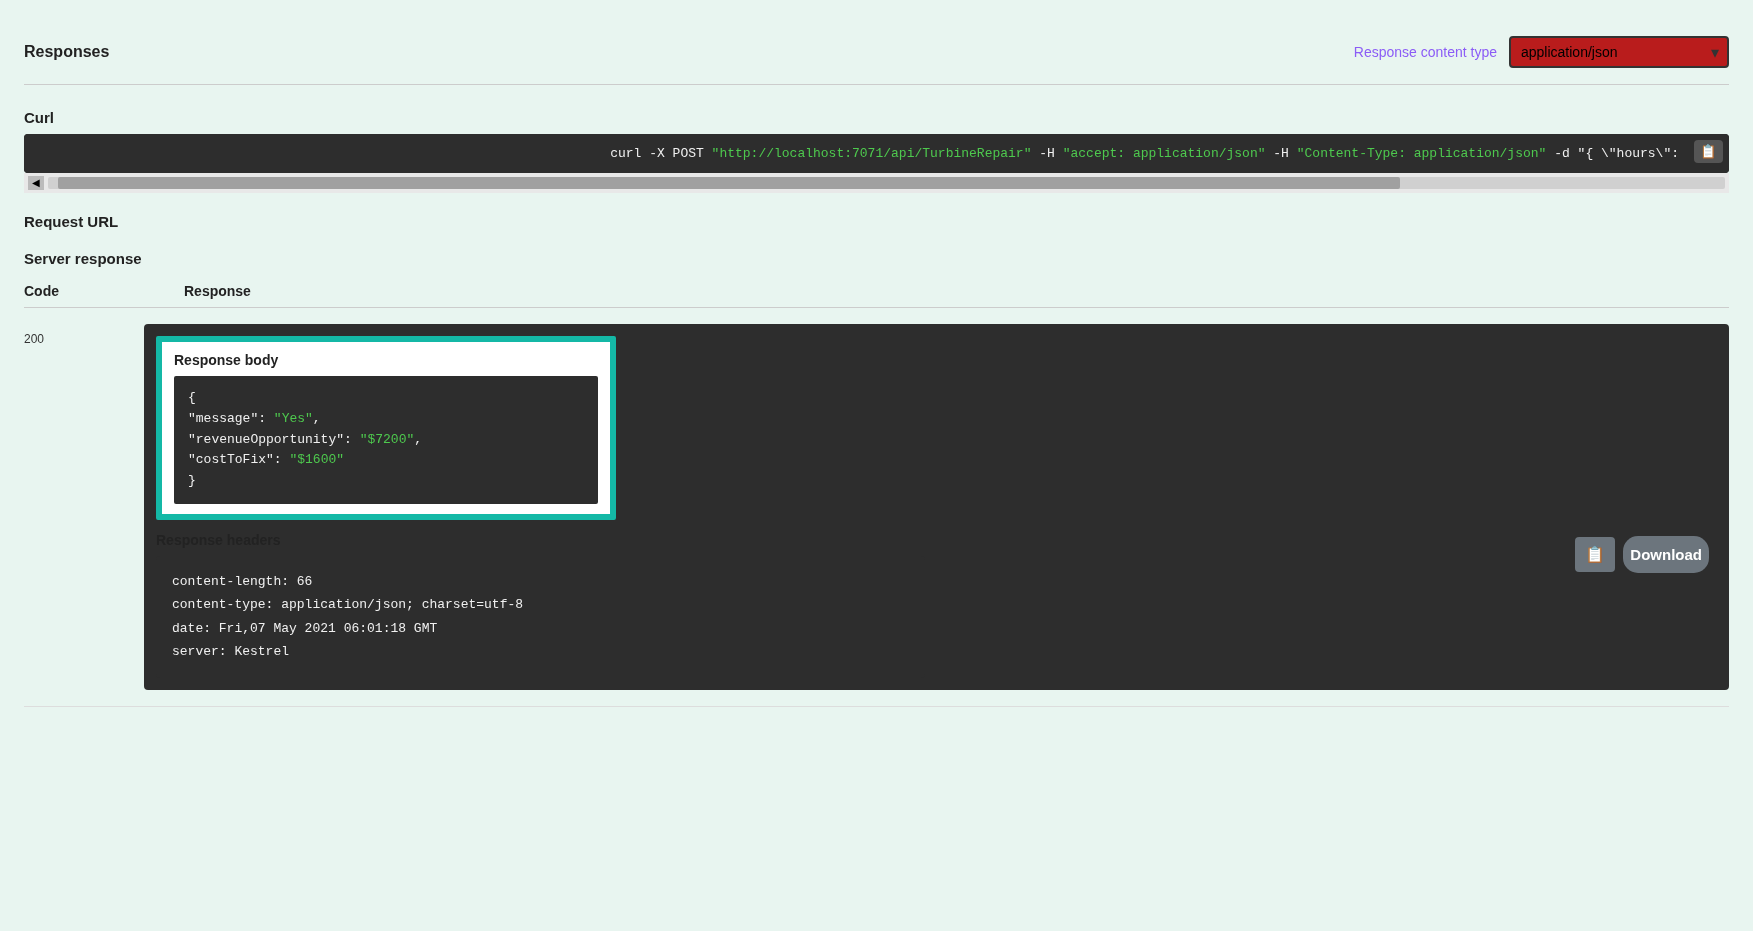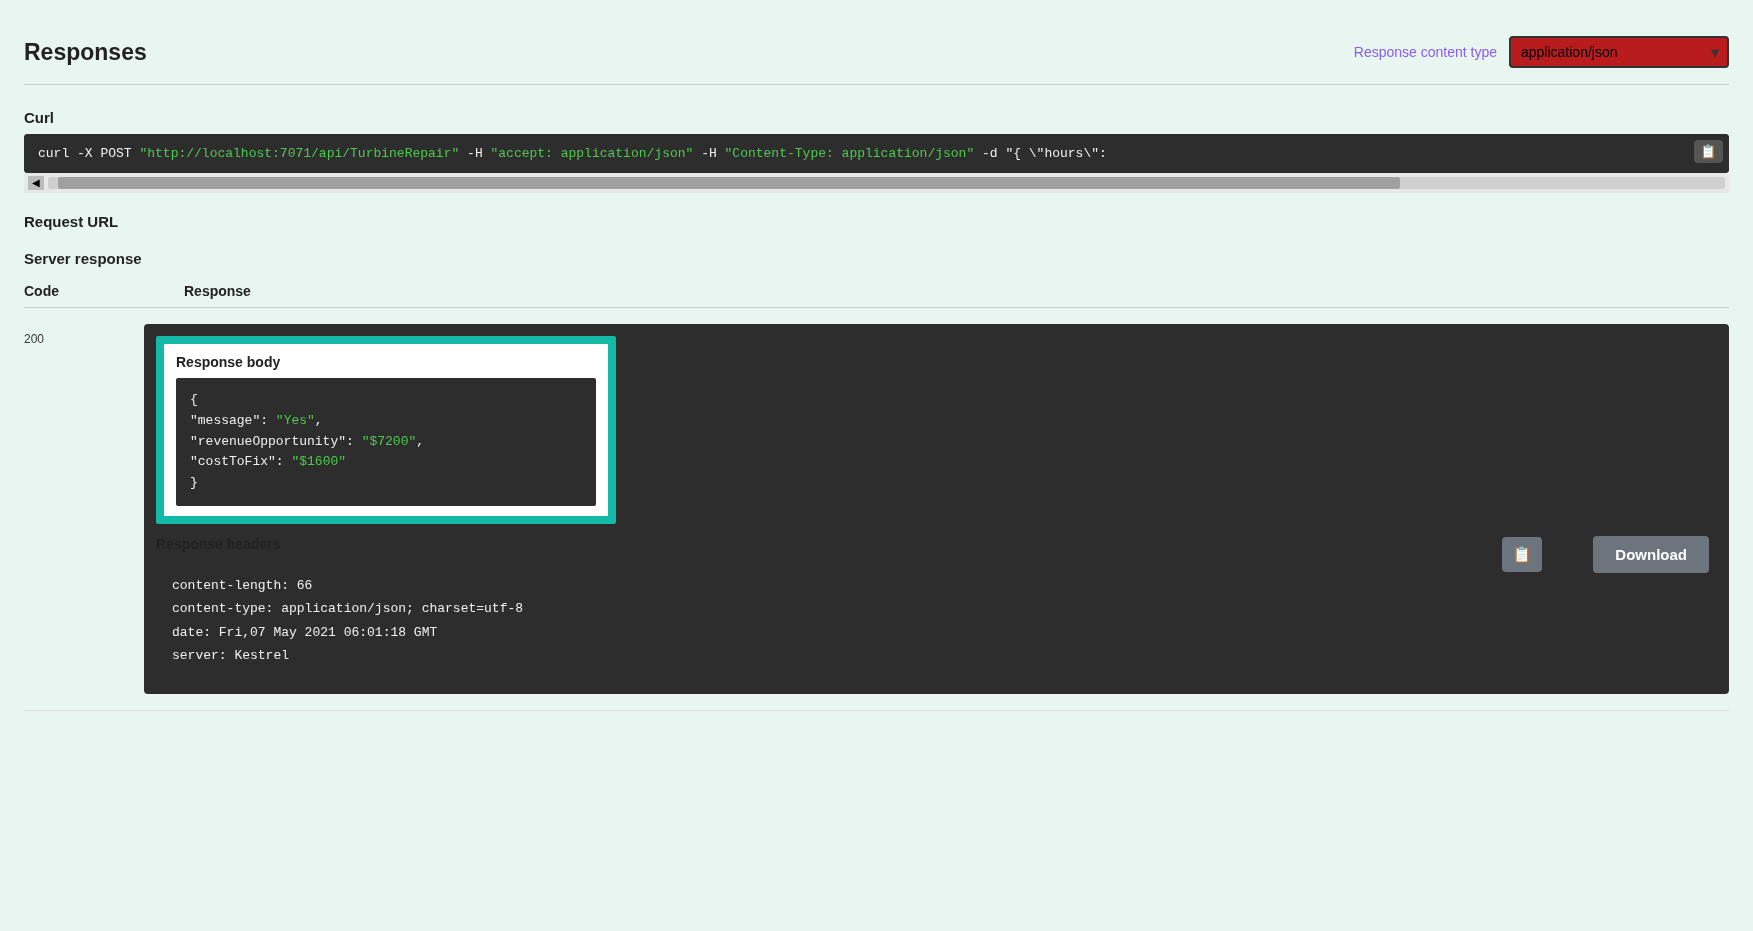--- a/index.html
+++ b/index.html
@@ -16,21 +16,21 @@
     }
     .responses-header {
       display: flex;
       align-items: center;
       justify-content: space-between;
       padding: 16px 0 16px 0;
       border-bottom: 1px solid #ccc;
       margin-bottom: 24px;
     }
     .responses-title {
-      font-size: 23px;
+      font-size: 16px;
       font-weight: bold;
       color: #222;
     }
     .content-type-section {
       display: flex;
       align-items: center;
       gap: 12px;
     }
     .content-type-label {
       font-size: 14px;
@@ -78,20 +78,21 @@
     }
     .curl-code {
       background: #2d2d2d;
       color: #f0f0f0;
       font-family: 'Courier New', monospace;
       font-size: 13px;
       padding: 12px 50px 12px 14px;
       white-space: nowrap;
       overflow-x: auto;
       display: block;
+      text-align: right;
     }
     .curl-code .green { color: #4ec94e; }
     .copy-btn-curl {
       position: absolute;
       right: 6px;
       top: 6px;
       background: #555;
       border: none;
       border-radius: 4px;
       padding: 4px 6px;
@@ -164,21 +165,21 @@
       width: 120px;
       font-size: 12px;
       color: #333;
       font-weight: normal;
       padding-top: 8px;
     }
     .details-cell {
       flex: 1;
     }
     .response-body-box {
-      border: 8px solid #14b8a6;
+      border: 6px solid #14b8a6;
       border-radius: 2px;
       background: #fff;
       padding: 10px 12px;
       display: inline-block;
       width: 460px;
     }
     .response-body-title {
       font-weight: bold;
       font-size: 14px;
       margin-bottom: 8px;
@@ -208,27 +209,26 @@
       border: none;
       border-radius: 4px;
       padding: 8px 10px;
       cursor: pointer;
       color: #fff;
       font-size: 16px;
     }
     .download-btn {
       background: #6c757d;
       border: none;
-      border-radius: 4px;
-      padding: 10px 22px;
+      border-radius: 15px;
+      padding: 10px 7px;
       cursor: pointer;
       color: #fff;
       font-size: 15px;
       font-weight: bold;
-      margin-left: 43px;
     }
     .response-headers-section {
       margin-top: 12px;
     }
     .response-headers-title {
       font-weight: bold;
       font-size: 14px;
       margin-bottom: 8px;
       color: #222;
     }

